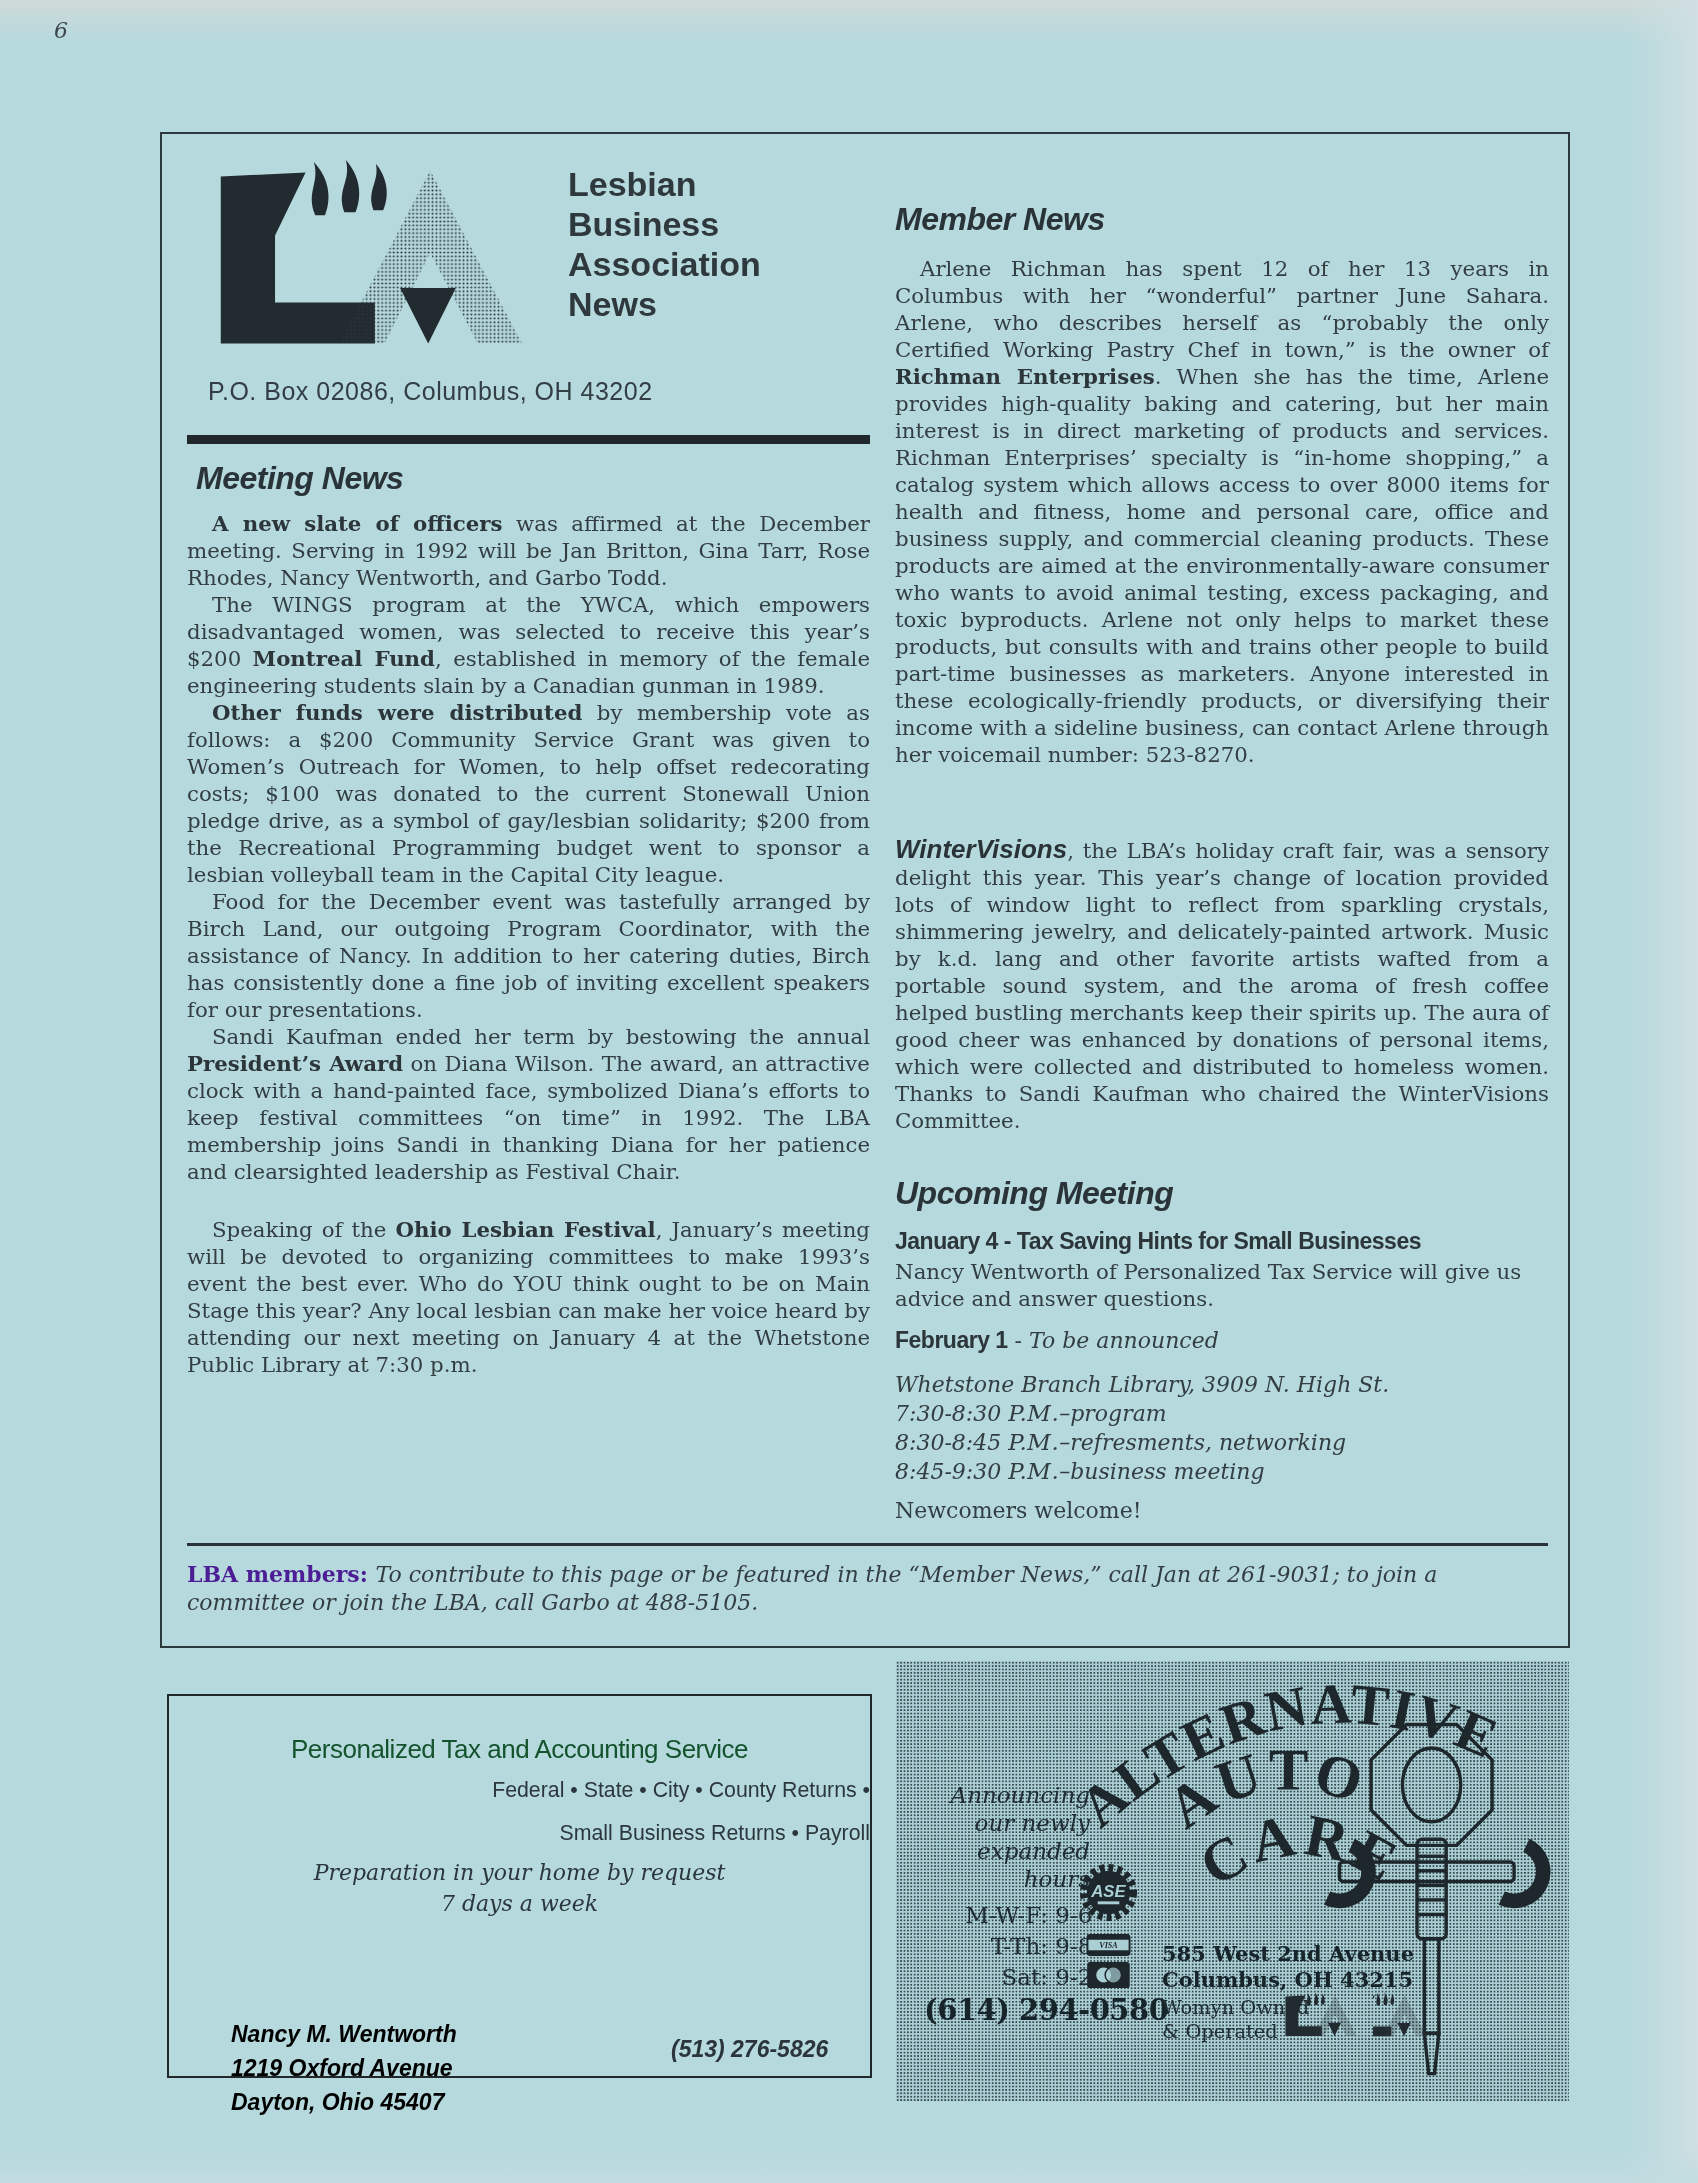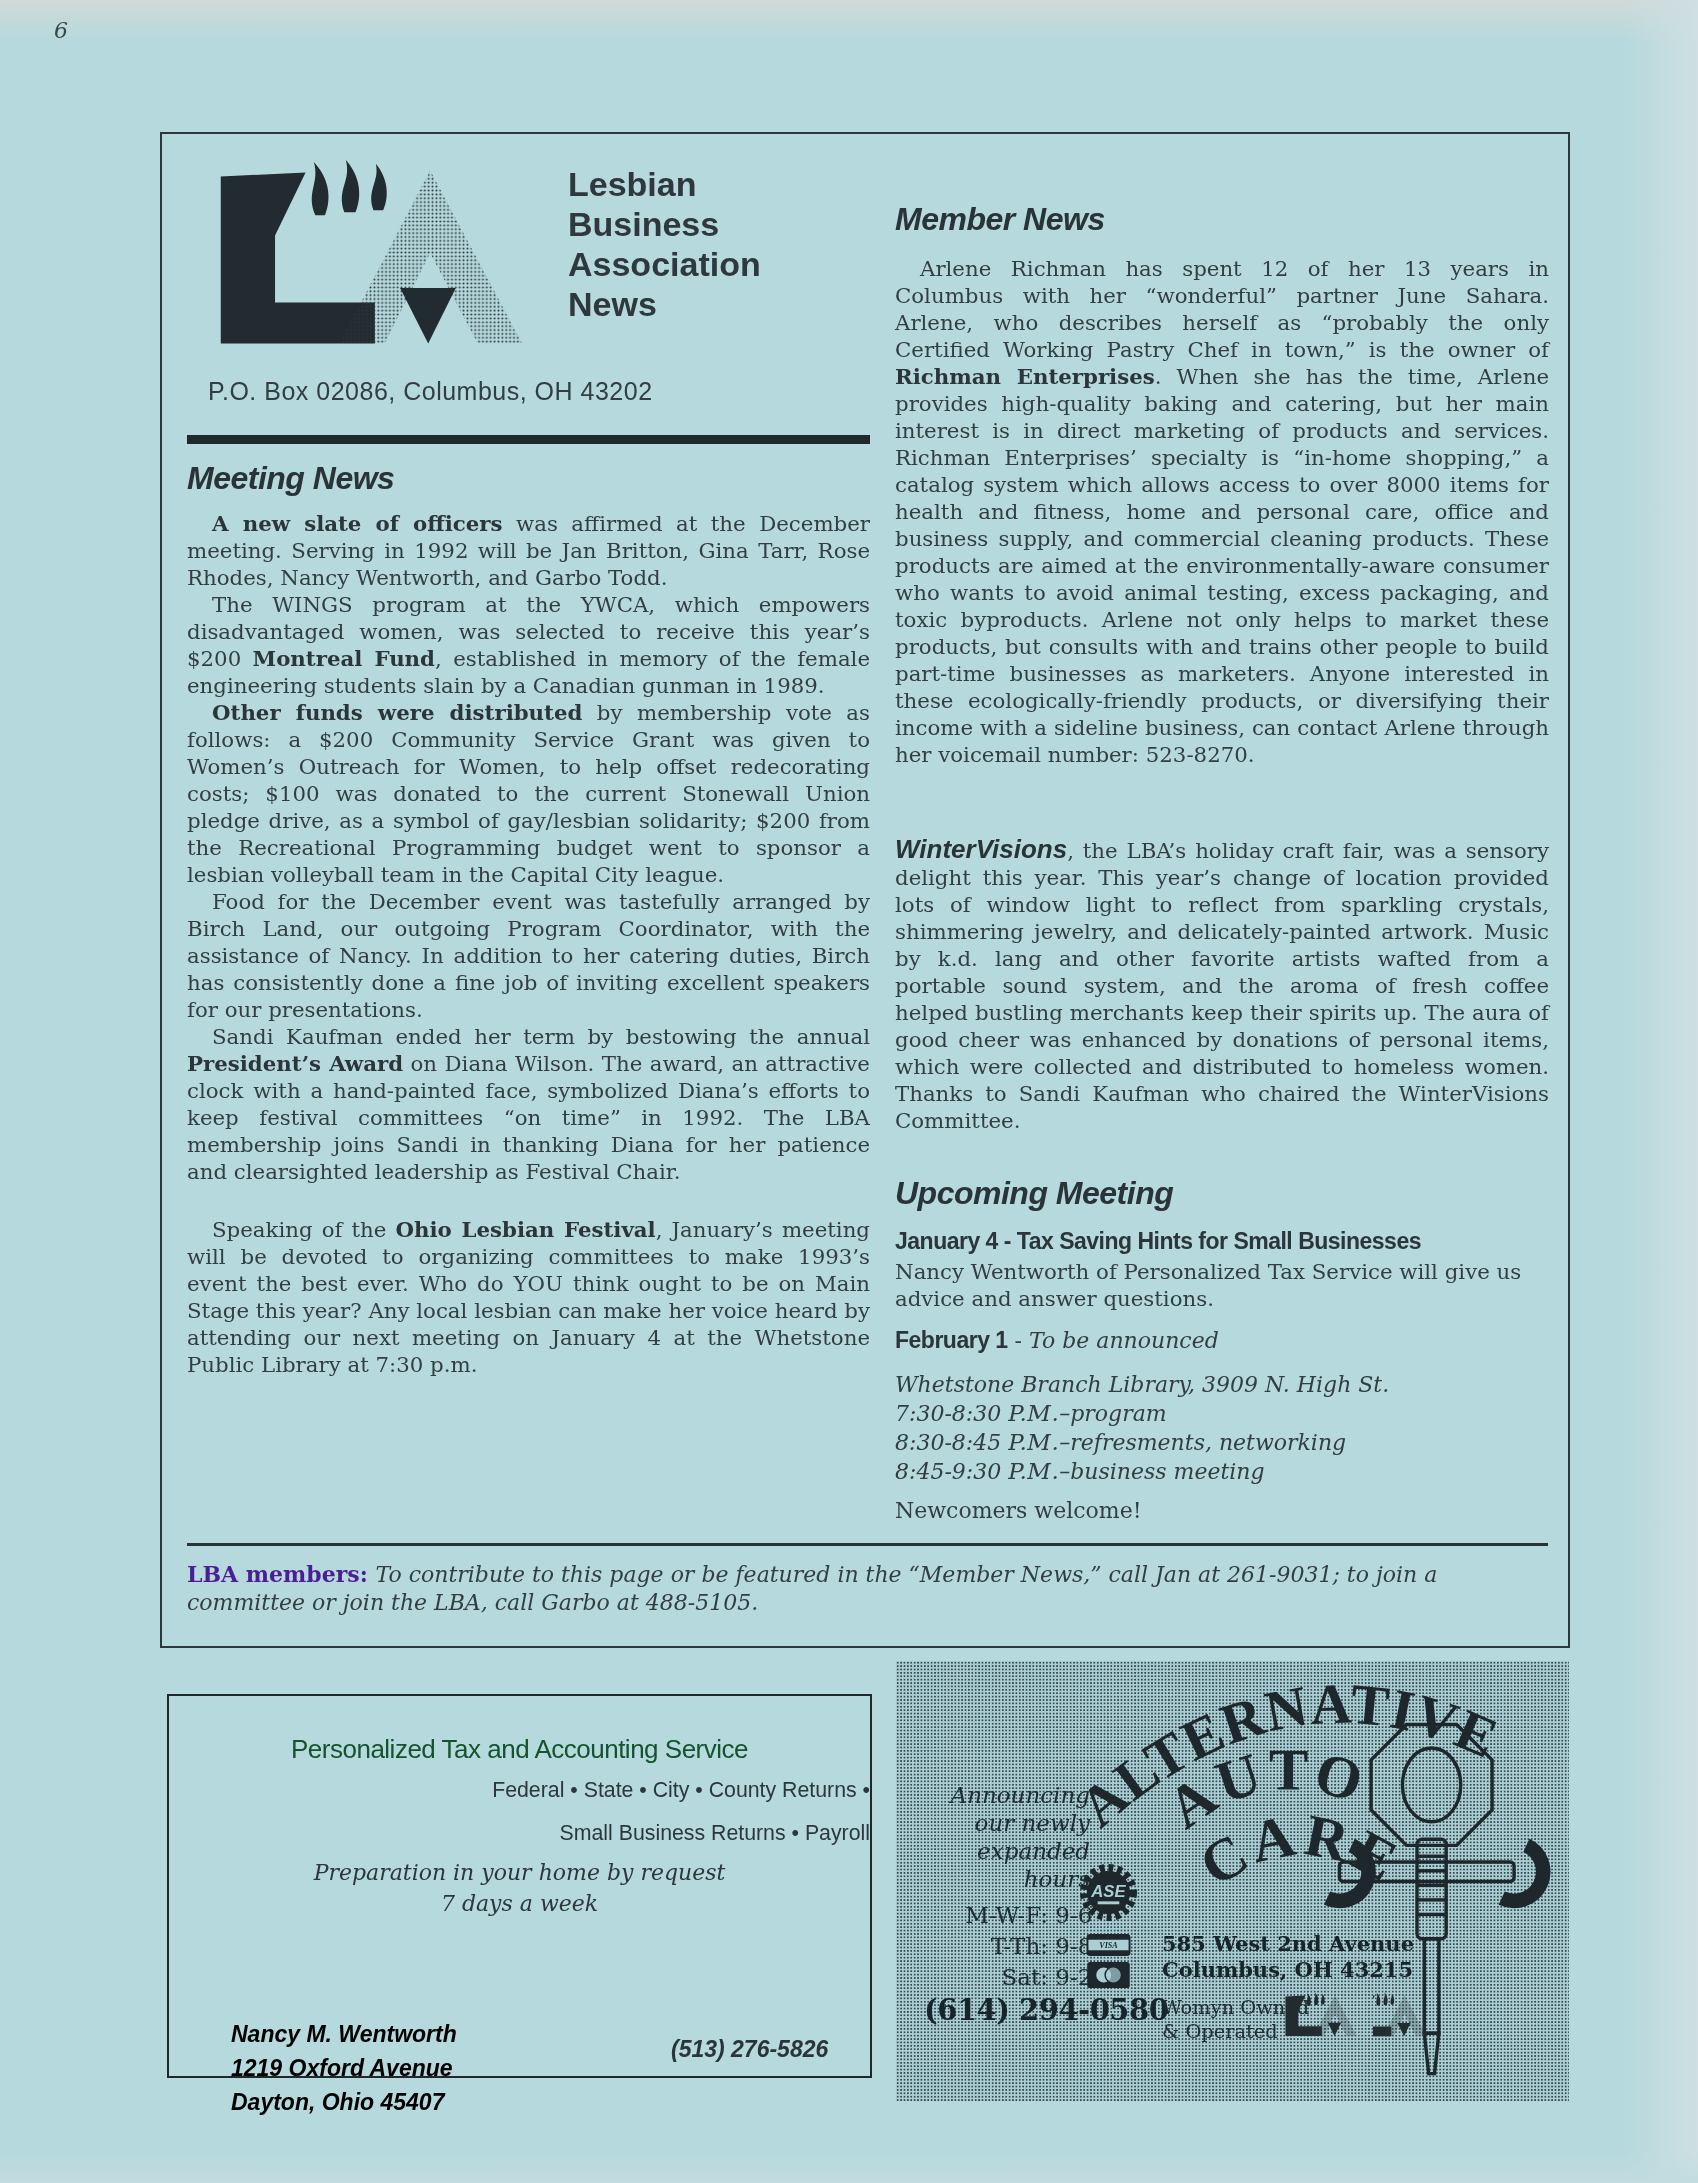--- a/index.html
+++ b/index.html
@@ -21,21 +21,21 @@
   .main-box{position:absolute;left:160px;top:132px;width:1406px;height:1512px;border:2.4px solid #2d383d;}
 
   
   .masthead-logo{position:absolute;left:206px;top:158px;}
   .masthead-title{position:absolute;left:568px;top:164px;font-family:"Liberation Sans",sans-serif;font-weight:bold;font-size:34px;line-height:40px;color:#2e383d;}
   .po-box{position:absolute;left:208px;top:377px;font-family:"Liberation Sans",sans-serif;font-size:25px;color:#323e44;letter-spacing:0.5px;}
   .thick-rule{position:absolute;left:187px;top:435px;width:683px;height:8.7px;background:#20282c;}
 
   .col-heading{font-family:"Liberation Sans",sans-serif;font-weight:bold;font-style:italic;font-size:32px;color:#293338;letter-spacing:-0.5px;}
 
-  .left-heading{position:absolute;left:187px;top:460px;}
+  .left-heading{position:absolute;left:196px;top:460px;}
   .left-col{position:absolute;left:187px;top:510px;width:683px;}
   .right-col{position:absolute;left:895px;top:201px;width:654px;}
 
   .body-text{font-size:21.3px;line-height:27px;text-align:justify;color:#333e43;}
   .body-text p{margin:0;text-indent:25px;}
   .body-text b{color:#2b353a;}
   .gap-before{margin-top:31px !important;}
 
   .mh2{margin:0 0 16.5px 0;}
   .wv-para{margin-top:68px !important;text-indent:0 !important;}
@@ -67,21 +67,21 @@
   .tax-phone{position:absolute;left:502px;top:340px;font-family:"Liberation Sans",sans-serif;font-weight:bold;font-style:italic;font-size:23px;color:#2a343a;}
 
   
   .auto-ad{position:absolute;left:896px;top:1661px;width:673px;height:440px;
     background-color:#a9ced3;
     background-image:radial-gradient(#36474e 0.7px,rgba(0,0,0,0) 0.9px);
     background-size:3.4px 3.4px;}
   .auto-announce{position:absolute;left:39px;top:120px;width:155px;text-align:right;font-style:italic;font-size:23px;line-height:28px;color:#1f2d33;}
   .auto-hours{position:absolute;left:19.4px;top:239px;width:177px;text-align:right;font-size:23px;line-height:31px;color:#1f2d33;}
   .auto-phone{position:absolute;left:28px;top:332px;font-weight:bold;font-size:29px;letter-spacing:-0.5px;color:#17252b;}
-  .auto-address{position:absolute;left:266px;top:270px;font-weight:bold;font-size:21px;line-height:26px;color:#17252b;}
+  .auto-address{position:absolute;left:266px;top:280px;font-weight:bold;font-size:21px;line-height:26px;color:#17252b;}
   .auto-owned{position:absolute;left:266px;top:335px;font-size:19.4px;line-height:24px;color:#1f2d33;}
   .auto-logos{position:absolute;left:386px;top:331px;display:flex;gap:12.6px;align-items:flex-end;}
   .ase-icon{position:absolute;left:183px;top:202px;}
   .visa-icon{position:absolute;left:190px;top:273px;}
   .mc-icon{position:absolute;left:190px;top:300px;}
   .tools-svg{position:absolute;left:179px;top:5.8px;}
 </style>
 </head>
 <body>
 

